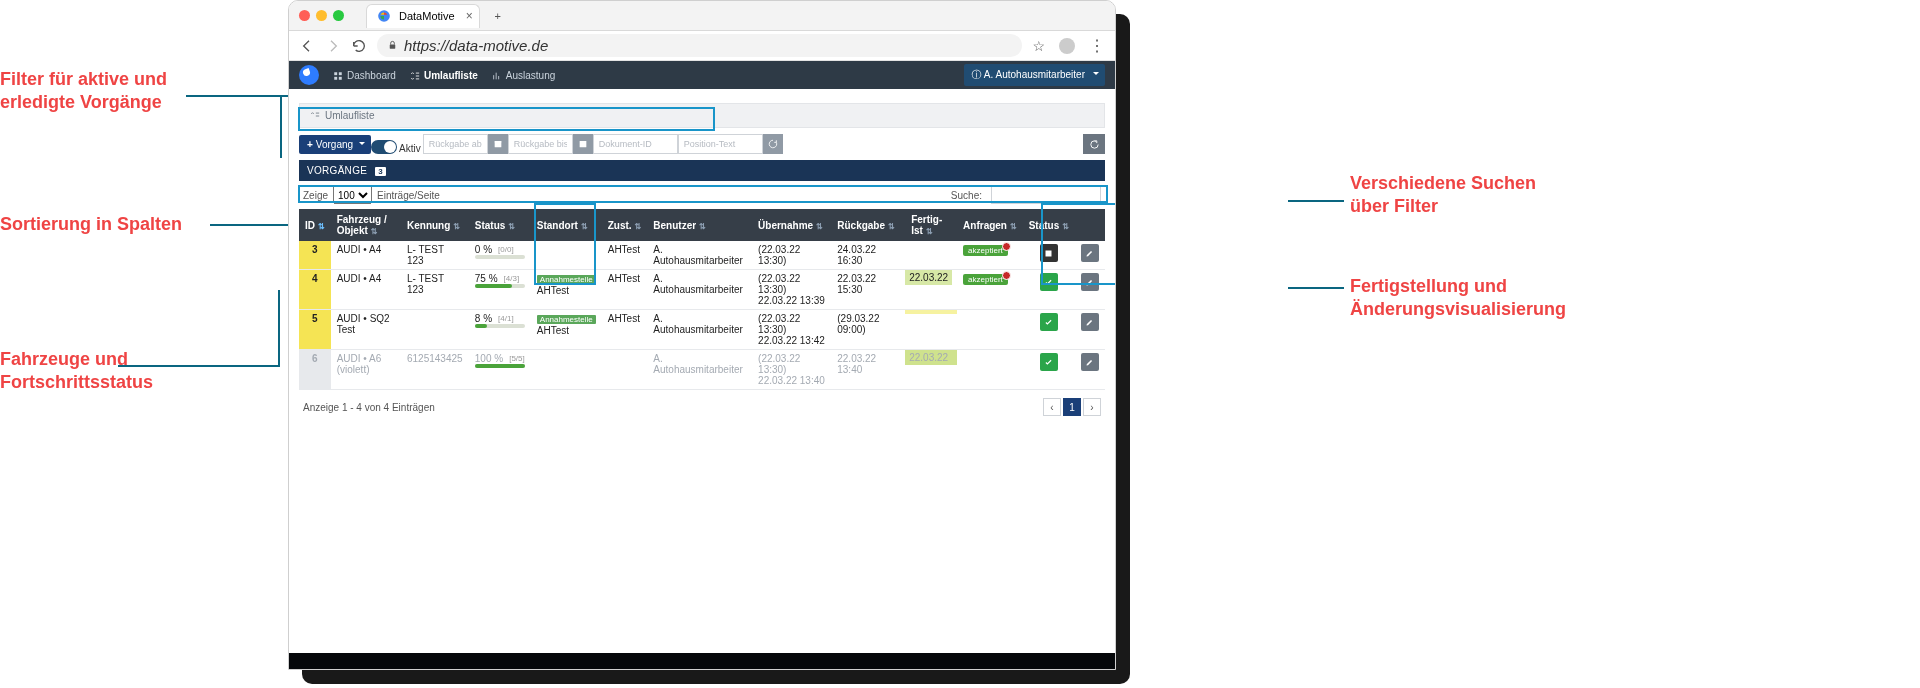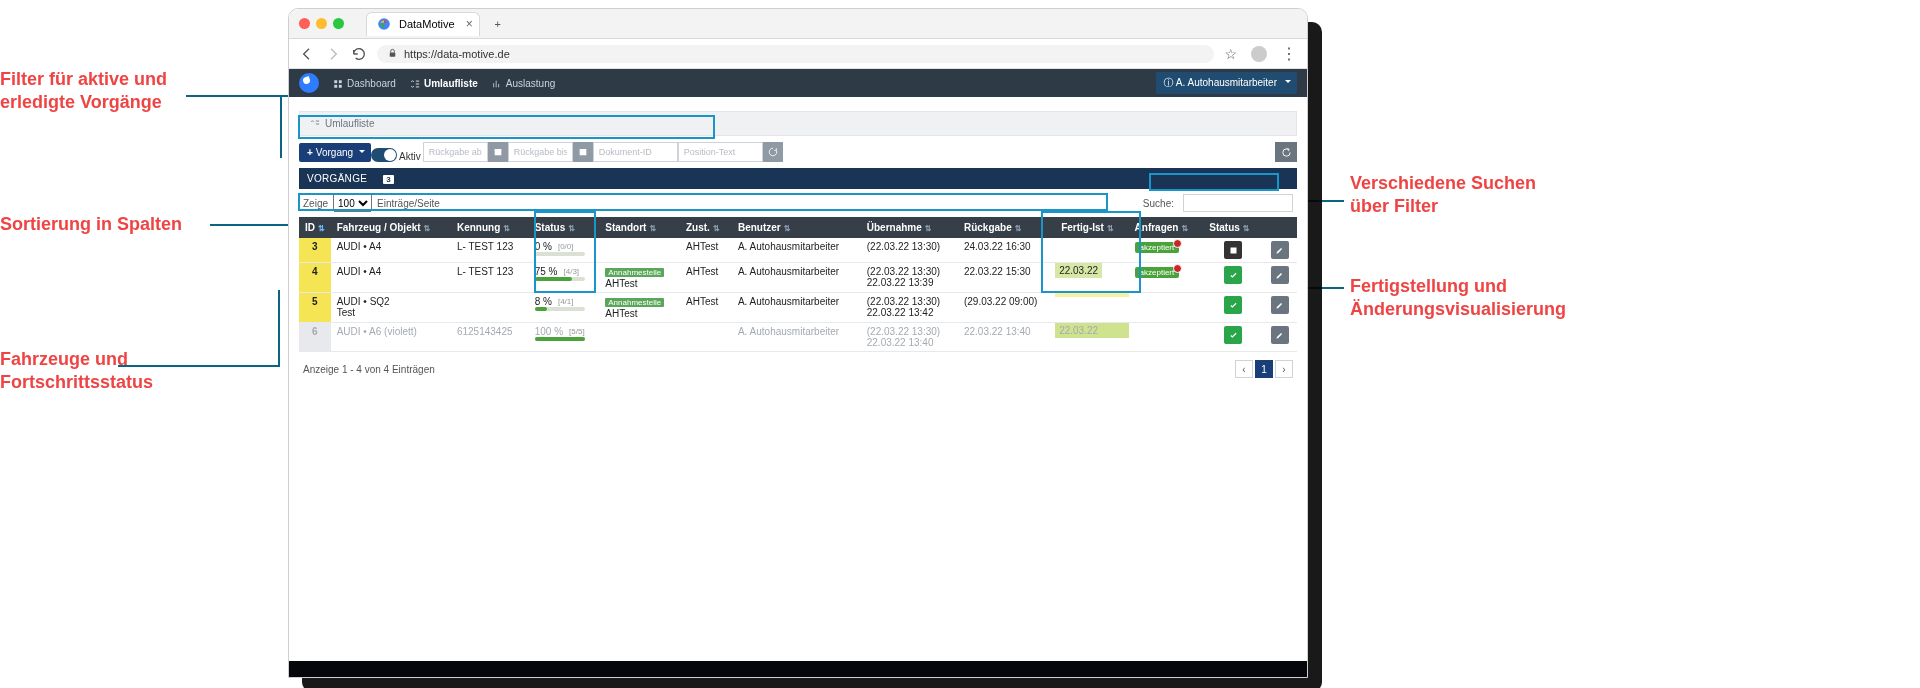--- a/index.html
+++ b/index.html
@@ -6,35 +6,35 @@
   body { font-family: Arial, Helvetica, sans-serif; font-size: 11px; background: #fff; width: 1920px; height: 688px; position: relative; overflow: hidden; }
 
   
   .callout { position: absolute; color: #ef4444; font-weight: 700; font-size: 18px; line-height: 1.25; }
   .callout.left { text-align: left; }
   .callout.right { text-align: left; }
   .lead { position: absolute; height: 2px; background: #0a6680; }
   .lead.v { width: 2px; height: auto; }
 
   
-  .stage { position: absolute; left: 288px; top: 8px; width: 1020px; height: 670px; }
+  .stage { position: absolute; left: 288px; top: 0; width: 828px; height: 670px; }
   .frame-shadow { position: absolute; inset: 0; box-shadow: 14px 14px 0 rgba(0,0,0,0.9); border-radius: 10px; }
   .window { position: absolute; inset: 0; background: #fff; border: 1px solid #cfcfcf; border-radius: 10px 10px 0 0; overflow: hidden; }
   .titlebar { height: 30px; background: #f3f3f3; border-bottom: 1px solid #d9d9d9; display: flex; align-items: center; padding: 0 10px; gap: 6px; }
   .titlebar .dot { width: 11px; height: 11px; border-radius: 50%; }
   .dot.red { background:#ff5f57; } .dot.yel { background:#ffbd2e; } .dot.grn { background:#28c940; }
   .tabbar { display:flex; align-items:center; margin-left:16px; }
   .tab { display:flex; align-items:center; gap:8px; padding:4px 24px 4px 10px; background:#fff; border:1px solid #d9d9d9; border-bottom:none; border-radius:6px 6px 0 0; height:24px; position:relative; }
   .tab .favicon { width:14px;height:14px; }
   .tab .close { position:absolute; right:6px; top:4px; font-size:12px; color:#666; }
   .newtab { width:24px;height:24px; display:flex;align-items:center;justify-content:center; color:#555; margin-left:6px; }
 
   .addrbar { height:30px; background:#fff; border-bottom:1px solid #e3e3e3; display:flex; align-items:center; padding:0 10px; gap:10px; color:#666; }
   .addrbar .navicon { width:16px;height:16px; }
-  .urlfield { flex:1; display:flex; align-items:center; gap:6px; background:#f3f3f3; border-radius:14px; padding:3px 10px; font-size:11px; color:#333; }
+  .urlfield { flex:1; display:flex; align-items:center; gap:6px; background:#f3f3f3; border-radius:14px; padding:3px 10px; font-size:15px; color:#333;font-style:italic; }
   .urlfield .lock { width:11px;height:11px; }
   .addr-right { display:flex; align-items:center; gap:14px; }
   .star { font-size:14px; color:#555; }
   .avatar { width:16px;height:16px; border-radius:50%; background:#ccc; }
   .kebab { font-size:16px; color:#555; }
 
   
   .viewport { position:absolute; top:60px; left:0; right:0; bottom:0; }
   .appbar { height:28px; background:#2e3a46; color:#cbd4dd; display:flex; align-items:center; padding:0 10px; font-size:10px; gap:14px; }
   .appbar .logo { width:20px;height:20px; border-radius:50%; background:#2e7cff; position:relative; }
@@ -60,21 +60,21 @@
   .field input { height:20px; border:1px solid #cfd3d8; font-size:9px; padding:0 5px; color:#333; width:65px; background:#fff; }
   .field input::placeholder { color:#b6bbc2; }
   .field .suffix { width:20px;height:20px; background:#909aa5; display:flex;align-items:center;justify-content:center; }
   .field .suffix svg { width:10px;height:10px; }
   .field.wide input { width:85px; }
   .resetbtn { width:20px;height:20px;background:#909aa5; display:flex;align-items:center;justify-content:center; }
   .filterbar .grow { flex:1; }
   .reloadbtn { width:22px;height:20px;background:#6b7580; display:flex;align-items:center;justify-content:center; }
 
   .panel { margin-top:6px; }
-  .panelhead { background:#1a3456; color:#fff; padding:5px 8px; font-size:10px; letter-spacing:.3px; display:flex; align-items:flex-end; gap:16px; }
+  .panelhead { background:#1a3456; color:#fff; padding:5px 8px; font-size:10px; letter-spacing:.3px; display:flex; align-items:flex-end; gap:8px; }
   .panelhead .badge { background:#fff; color:#1a3456; font-size:8px; padding:0 3px; border-radius:1px; font-weight:700; }
 
   .tabletools { display:flex; align-items:center; padding:5px 4px; gap:5px; font-size:10px; color:#555; }
   .tabletools select { font-size:10px; height:18px; }
   .tabletools .grow { flex:1; }
   .tabletools label { margin-right:4px; }
   .tabletools input[type=text] { height:18px; border:1px solid #cfd3d8; width:110px; padding:0 4px; }
 
   table.datagrid { width:100%; border-collapse:collapse; font-size:10px; }
   .datagrid thead th { background:#363e48; color:#fff; font-weight:600; text-align:left; padding:5px 6px; position:relative; }

